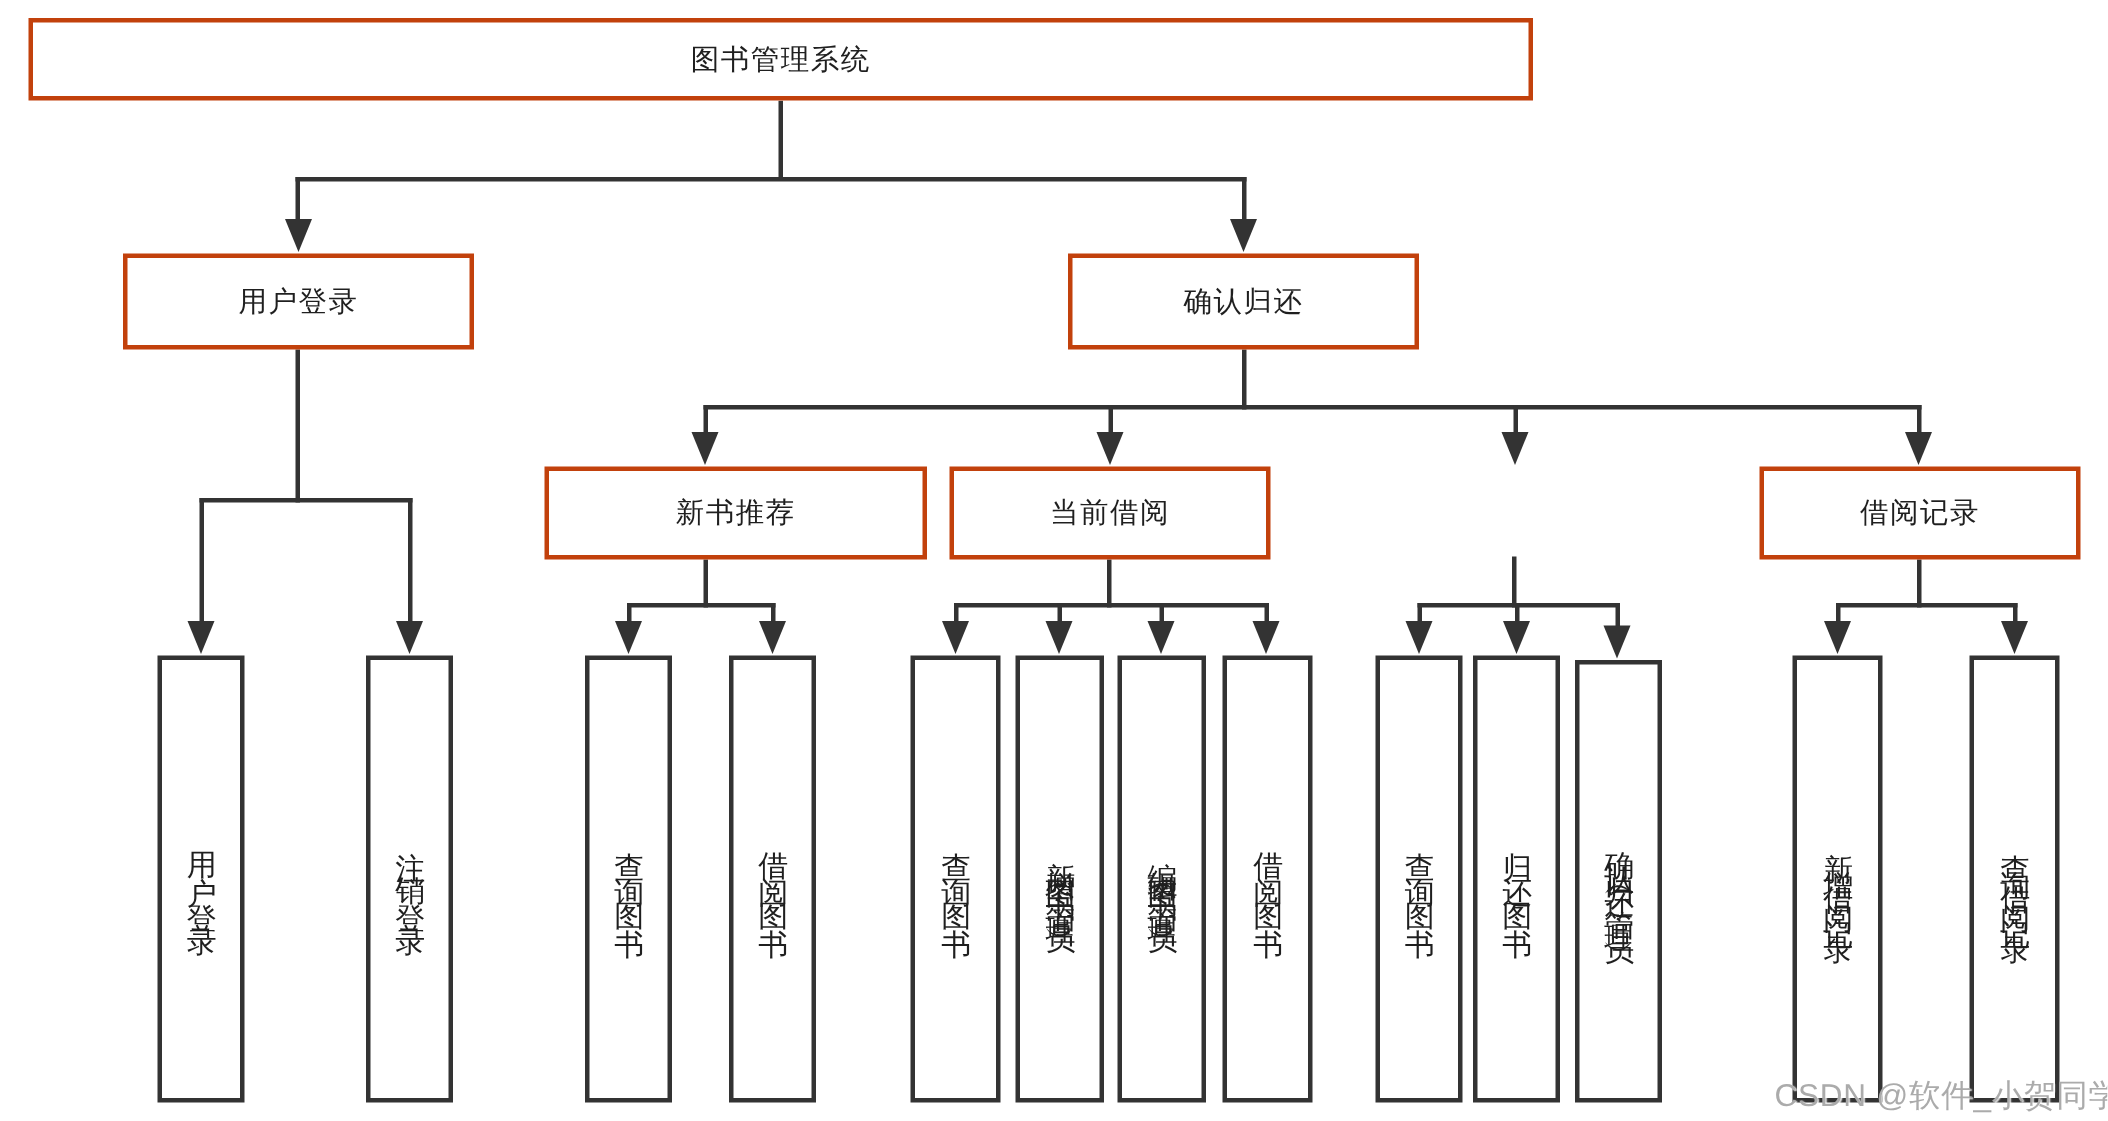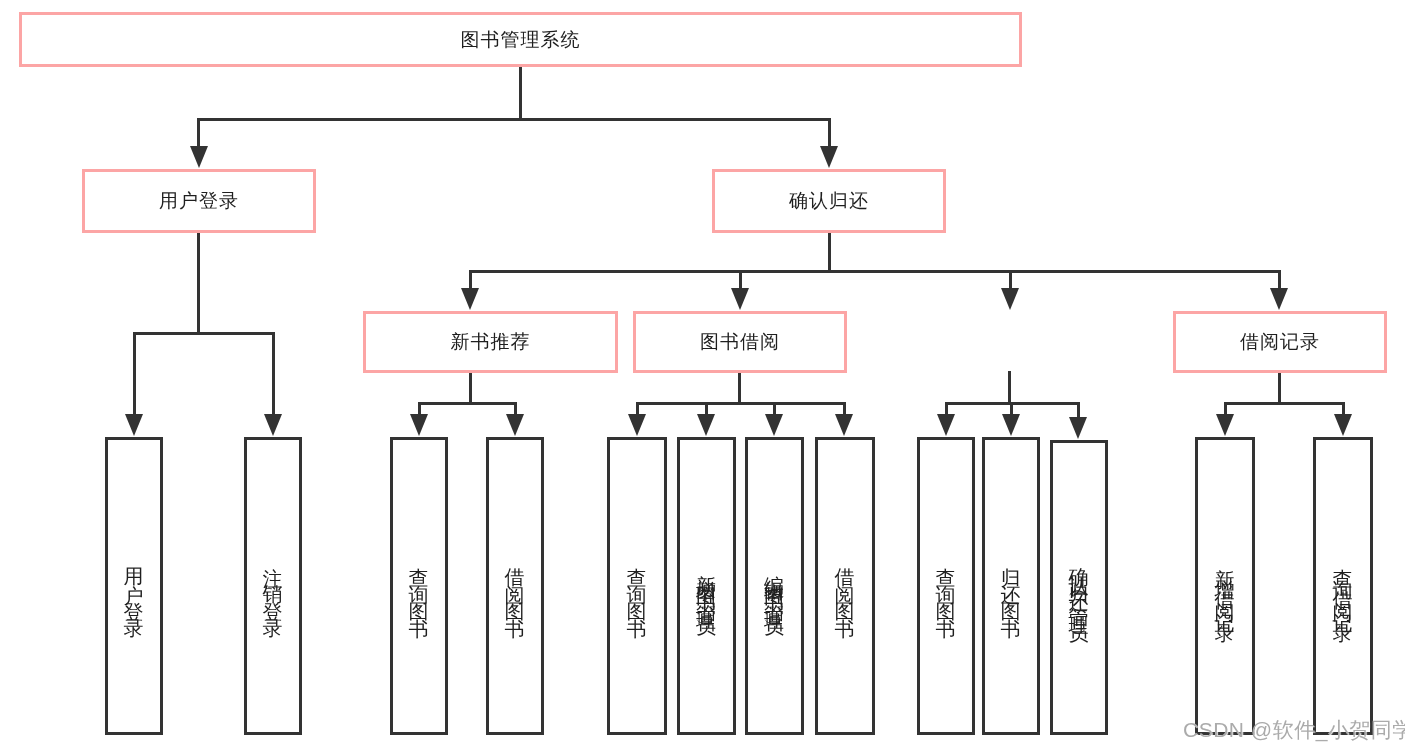--- a/index.html
+++ b/index.html
@@ -1,21 +1,21 @@
 <!DOCTYPE html>
 <html><head>
 <meta charset="utf-8">
 <style>
   html,body{margin:0;padding:0;background:#ffffff;}
   #stage{
     position:relative;width:1405px;height:747px;background:#ffffff;overflow:hidden;
     font-family:"Liberation Sans", sans-serif;color:#1f1f1f;
   }
   .hbox{
-    position:absolute;box-sizing:border-box;border:3px solid #fca5a5;background:#ffffff;
+    position:absolute;box-sizing:border-box;border:3px solid #c2410c;background:#ffffff;
     display:flex;align-items:center;justify-content:center;
     font-size:19px;letter-spacing:1px;white-space:nowrap;z-index:2;
   }
   .vbox{
     position:absolute;box-sizing:border-box;border:3px solid #333333;background:#ffffff;
     top:437px;height:298px;display:flex;align-items:center;justify-content:center;z-index:2;
   }
   .vbox span{
     display:block;writing-mode:vertical-rl;text-orientation:mixed;
     font-size:20px;line-height:1.1;color:#1f1f1f;
@@ -75,21 +75,21 @@
   <div class="arrow" style="left:731px;top:288px;"></div>
   <div class="linev" style="left:1009px;top:270px;height:22px;"></div>
   <div class="arrow" style="left:1001px;top:288px;"></div>
   <div class="linev" style="left:1278px;top:270px;height:22px;"></div>
   <div class="arrow" style="left:1270px;top:288px;"></div>
 
   <div class="hbox" style="left:363px;top:311px;width:255px;height:62px;">
     <span>新书推荐</span>
   </div>
   <div class="hbox" style="left:633px;top:311px;width:214px;height:62px;">
-    <span>图书借阅</span>
+    <span>当前借阅</span>
   </div>
   <div class="hbox" style="left:1173px;top:311px;width:214px;height:62px;">
     <span>借阅记录</span>
   </div>
 
   <div class="linev" style="left:469px;top:371px;height:34px;"></div>
   <div class="lineh" style="left:418px;top:402px;width:99px;"></div>
   <div class="linev" style="left:418px;top:402px;height:16px;"></div>
   <div class="arrow" style="left:410px;top:414px;"></div>
   <div class="linev" style="left:514px;top:402px;height:16px;"></div>

